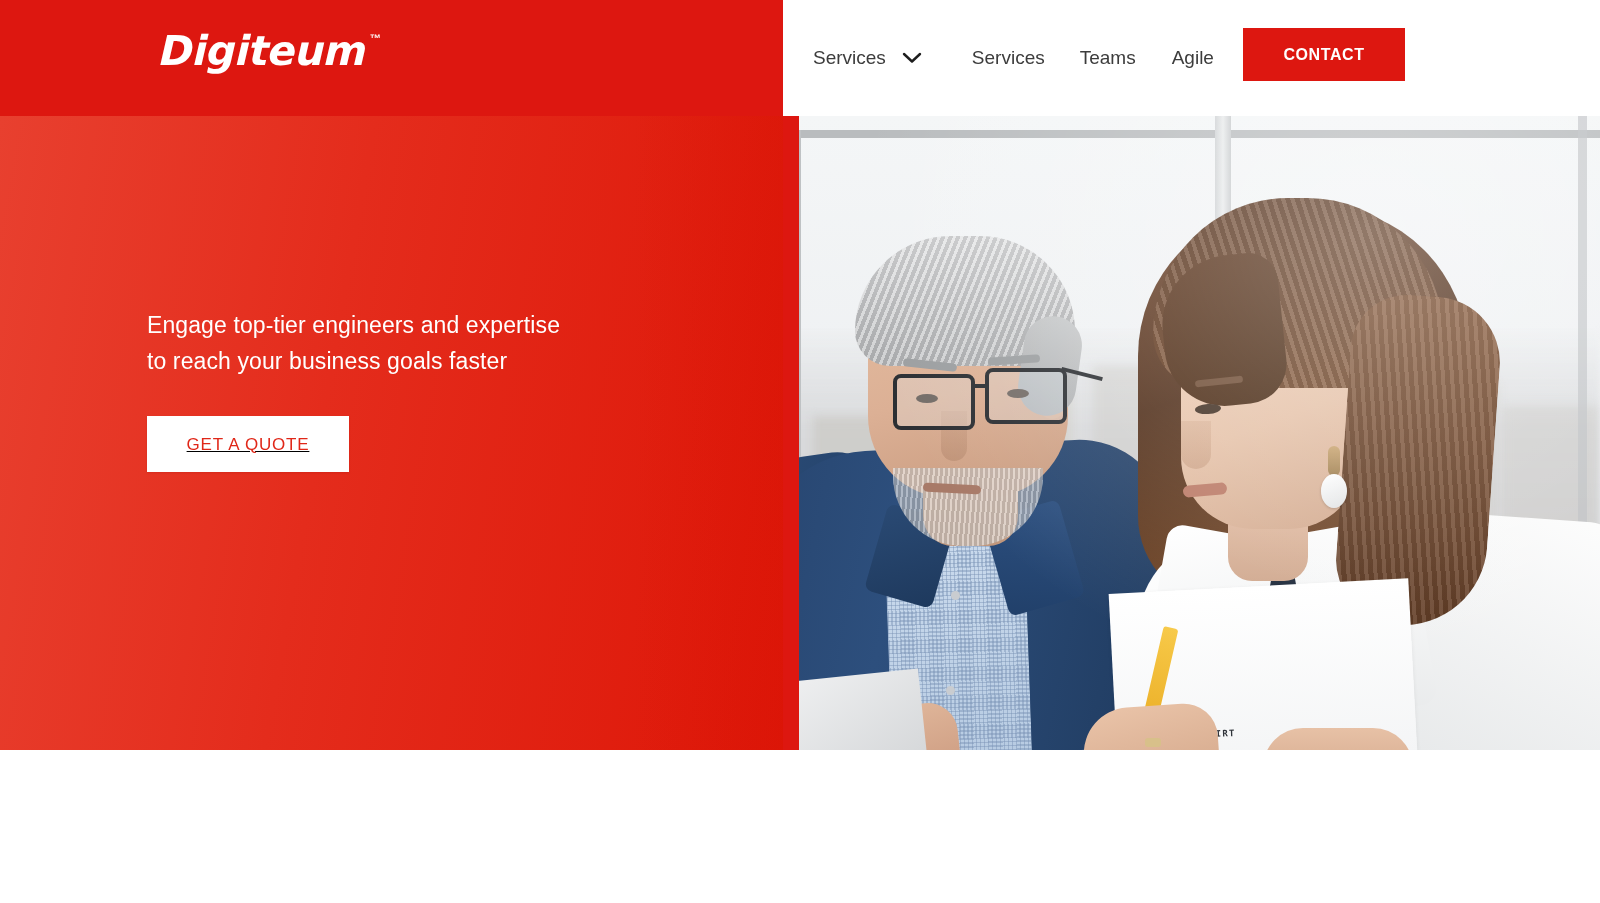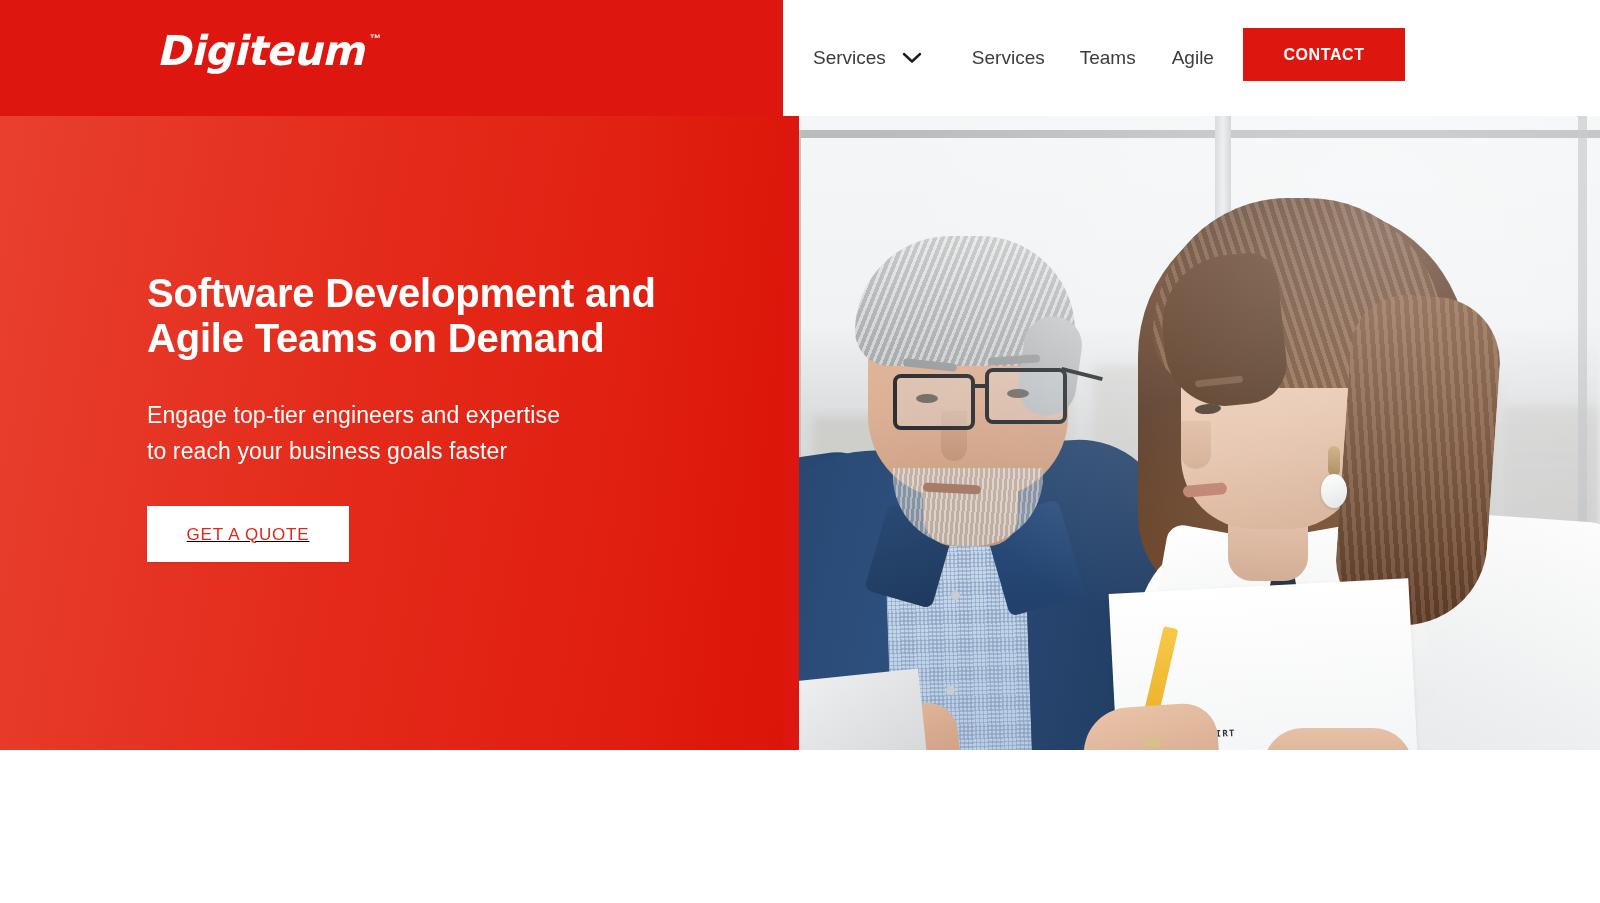--- a/index.html
+++ b/index.html
@@ -352,22 +352,20 @@
     <button class="contact-btn">
       <span class="contact-btn-label">CONTACT</span>
     </button>
   </header>
 
   <section class="hero">
 
     <div class="hero-left"></div>
 
     <div class="hero-copy">
-      <h1 class="hero-title">Software Development and
-Agile Teams on Demand</h1>
       <p class="hero-sub">Engage top-tier engineers and expertise
 to reach your business goals faster</p>
       <div class="hero-buttons">
         <button class="hero-btn btn-quote">
           <span class="hero-btn-label">GET A QUOTE</span>
         </button>
       </div>
     </div>
 
     <div class="hero-photo">

